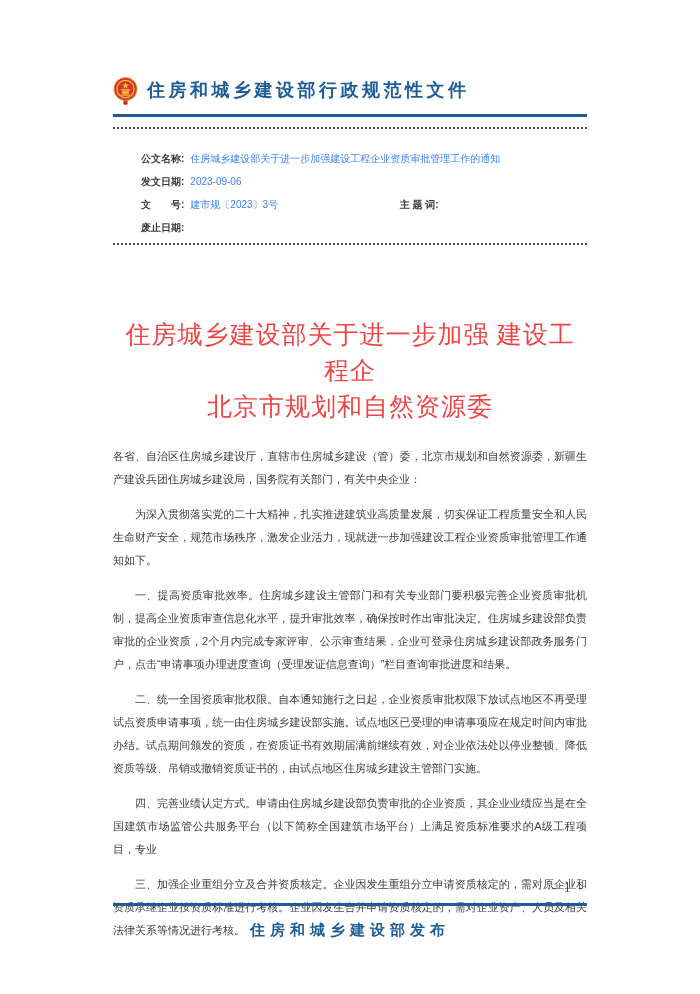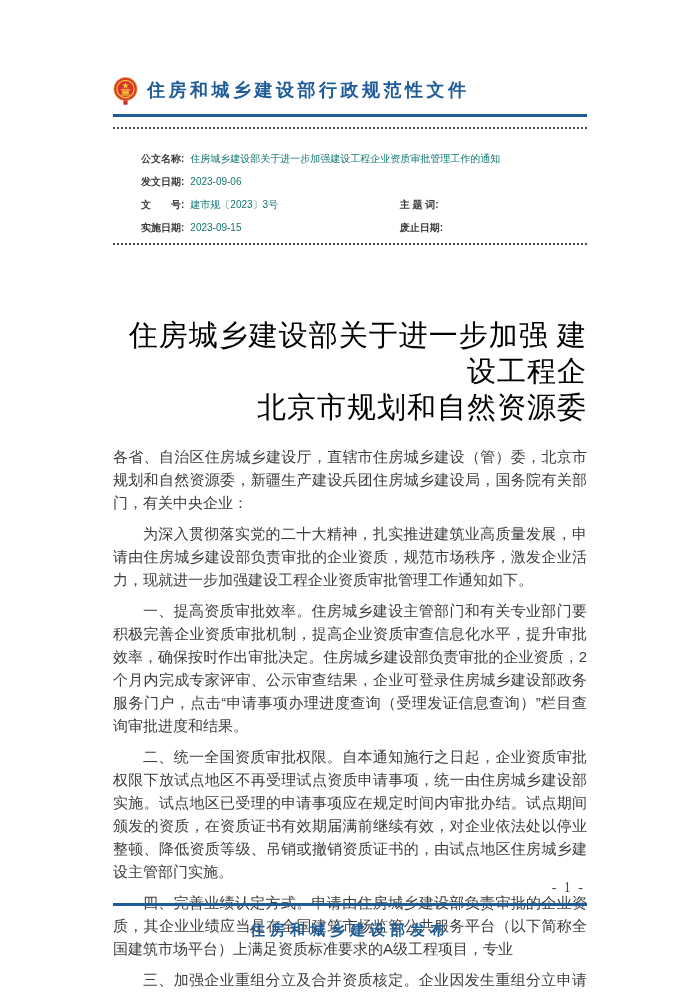--- a/index.html
+++ b/index.html
@@ -28,42 +28,43 @@
 
   
   .meta {
     margin-top:22px; padding-left:28px;
     font-size:10px; color:#3a3a3a;
   }
   .meta-row { display:flex; line-height:16px; margin-bottom:7px; }
   .meta-col1 { flex:0 0 58%; display:flex; }
   .meta-col2 { flex:1 1 auto; display:flex; }
   .m-label { font-weight:700; white-space:pre; color:#3a3a3a; }
-  .m-value { font-weight:500; margin-left:6px; color:#0f766e; }
+  .m-value { font-weight:500; margin-left:6px; color:#3b82f6; }
 
   .rule-dotted-2 { border-top:2px dotted #4a4a4a; margin-top:6px; }
 
   
   .doc-title {
     margin-top:72px;
-    text-align:right;
+    text-align:center;
     font-family:"Liberation Serif","DejaVu Serif",serif;
     font-weight:400;
-    font-size:29px; line-height:36px;
-    color:#000000; letter-spacing:1px;
+    font-size:25px; line-height:36px;
+    color:#ef4444; letter-spacing:1px;
   }
 
   
   .body-text { margin-top:20px; }
   .body-text p {
-    font-size:15px; line-height:23px;
+    font-size:11px; line-height:23px;
     color:#3c3c3c;
     text-align:justify;
     text-indent:2em;
     margin-bottom:8px;
+    margin-top:12px;
   }
   .body-text p.no-indent { text-indent:0; }
 
   
   .footer { position:absolute; left:93px; right:93px; top:880px; }
   .page-number {
     text-align:right;
     font-family:"Liberation Serif","DejaVu Serif",serif;
     font-size:14px; color:#2d4f75;
     letter-spacing:2px;
@@ -122,41 +123,37 @@
           <span class="m-label">文　　号:</span>
           <span class="m-value">建市规〔2023〕3号</span>
         </div>
         <div class="meta-col2">
           <span class="m-label">主 题 词:</span>
           <span class="m-value"></span>
         </div>
       </div>
 
       <div class="meta-row">
-        <div class="meta-col1">
-          <span class="m-label">实施日期:</span>
-          <span class="m-value">2023-09-15</span>
-        </div>
         <div class="meta-col2">
           <span class="m-label">废止日期:</span>
           <span class="m-value"></span>
         </div>
       </div>
     </div>
 
     <div class="rule-dotted-2"></div>
 
     <div class="doc-title">
       <div>住房城乡建设部关于进一步加强 建设工程企</div>
       <div>北京市规划和自然资源委</div>
     </div>
 
     <div class="body-text">
       <p class="no-indent">各省、自治区住房城乡建设厅，直辖市住房城乡建设（管）委，北京市规划和自然资源委，新疆生产建设兵团住房城乡建设局，国务院有关部门，有关中央企业：</p>
-      <p>为深入贯彻落实党的二十大精神，扎实推进建筑业高质量发展，申请由住房城乡建设部负责审批的企业资质，规范市场秩序，激发企业活力，现就进一步加强建设工程企业资质审批管理工作通知如下。</p>
+      <p>为深入贯彻落实党的二十大精神，扎实推进建筑业高质量发展，切实保证工程质量安全和人民生命财产安全，规范市场秩序，激发企业活力，现就进一步加强建设工程企业资质审批管理工作通知如下。</p>
       <p>一、提高资质审批效率。住房城乡建设主管部门和有关专业部门要积极完善企业资质审批机制，提高企业资质审查信息化水平，提升审批效率，确保按时作出审批决定。住房城乡建设部负责审批的企业资质，2个月内完成专家评审、公示审查结果，企业可登录住房城乡建设部政务服务门户，点击“申请事项办理进度查询（受理发证信息查询）”栏目查询审批进度和结果。</p>
       <p>二、统一全国资质审批权限。自本通知施行之日起，企业资质审批权限下放试点地区不再受理试点资质申请事项，统一由住房城乡建设部实施。试点地区已受理的申请事项应在规定时间内审批办结。试点期间颁发的资质，在资质证书有效期届满前继续有效，对企业依法处以停业整顿、降低资质等级、吊销或撤销资质证书的，由试点地区住房城乡建设主管部门实施。</p>
       <p>四、完善业绩认定方式。申请由住房城乡建设部负责审批的企业资质，其企业业绩应当是在全国建筑市场监管公共服务平台（以下简称全国建筑市场平台）上满足资质标准要求的A级工程项目，专业</p>
       <p>三、加强企业重组分立及合并资质核定。企业因发生重组分立申请资质核定的，需对原企业和资质承继企业按资质标准进行考核。企业因发生合并申请资质核定的，需对企业资产、人员及相关法律关系等情况进行考核。</p>
     </div>
   </div>
 
   <div class="footer">
     <div class="page-number">- 1 -</div>
     <div class="footer-rule"></div>

